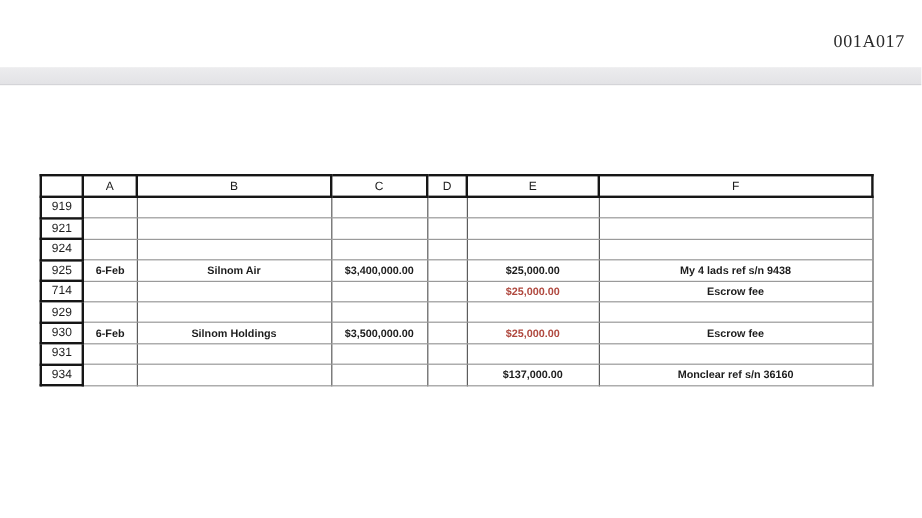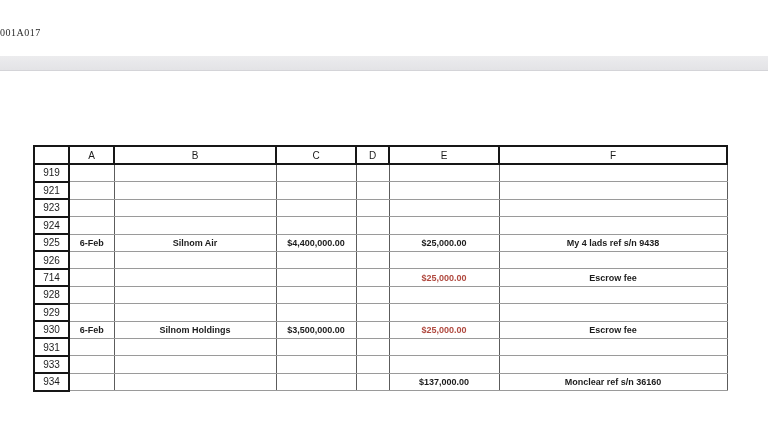--- a/index.html
+++ b/index.html
@@ -6,23 +6,23 @@
     margin: 0; padding: 0;
     width: 768px; height: 432px;
     background: #ffffff;
     overflow: hidden;
     position: relative;
     font-family: "Liberation Sans", sans-serif;
   }
   .doc-title {
     position: absolute;
     top: 27px; left: 0; right: 14px;
-    text-align: left;
+    text-align: right;
     font-family: "Liberation Serif", serif;
-    font-size: 10px;
+    font-size: 15px;
     letter-spacing: 0.5px;
     color: #2a2a2a;
   }
   .gray-band {
     position: absolute;
     top: 56px; left: 0;
     width: 768px; height: 14px;
     background: linear-gradient(#ececee, #e3e3e6);
     border-bottom: 1px solid #d4d4d8;
   }
@@ -114,72 +114,45 @@
       <tr>
         <th class="rownum">921</th>
         <td></td>
         <td></td>
         <td></td>
         <td></td>
         <td></td>
         <td></td>
       </tr>
       <tr>
-        <th class="rownum">923</th>
-        <td></td>
-        <td></td>
-        <td></td>
-        <td></td>
-        <td></td>
-        <td></td>
-      </tr>
-      <tr>
         <th class="rownum">924</th>
         <td></td>
         <td></td>
         <td></td>
         <td></td>
         <td></td>
         <td></td>
       </tr>
       <tr>
         <th class="rownum">925</th>
         <td>6-Feb</td>
         <td>Silnom Air</td>
-        <td>$4,400,000.00</td>
+        <td>$3,400,000.00</td>
         <td></td>
         <td>$25,000.00</td>
         <td>My 4 lads ref s/n 9438</td>
-      </tr>
-      <tr>
-        <th class="rownum">926</th>
-        <td></td>
-        <td></td>
-        <td></td>
-        <td></td>
-        <td></td>
-        <td></td>
       </tr>
       <tr>
         <th class="rownum">714</th>
         <td></td>
         <td></td>
         <td></td>
         <td></td>
         <td class="red">$25,000.00</td>
         <td>Escrow fee</td>
-      </tr>
-      <tr>
-        <th class="rownum">928</th>
-        <td></td>
-        <td></td>
-        <td></td>
-        <td></td>
-        <td></td>
-        <td></td>
       </tr>
       <tr>
         <th class="rownum">929</th>
         <td></td>
         <td></td>
         <td></td>
         <td></td>
         <td></td>
         <td></td>
       </tr>
@@ -195,29 +168,20 @@
       <tr>
         <th class="rownum">931</th>
         <td></td>
         <td></td>
         <td></td>
         <td></td>
         <td></td>
         <td></td>
       </tr>
       <tr>
-        <th class="rownum">933</th>
-        <td></td>
-        <td></td>
-        <td></td>
-        <td></td>
-        <td></td>
-        <td></td>
-      </tr>
-      <tr>
         <th class="rownum">934</th>
         <td></td>
         <td></td>
         <td></td>
         <td></td>
         <td>$137,000.00</td>
         <td>Monclear ref s/n 36160</td>
       </tr>
     </tbody>
 </table>

